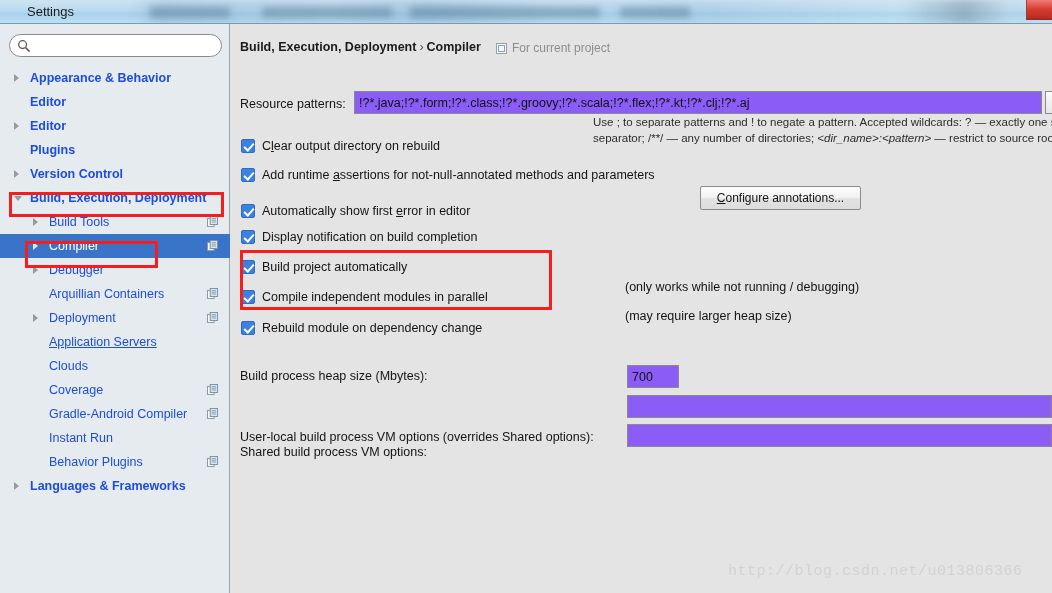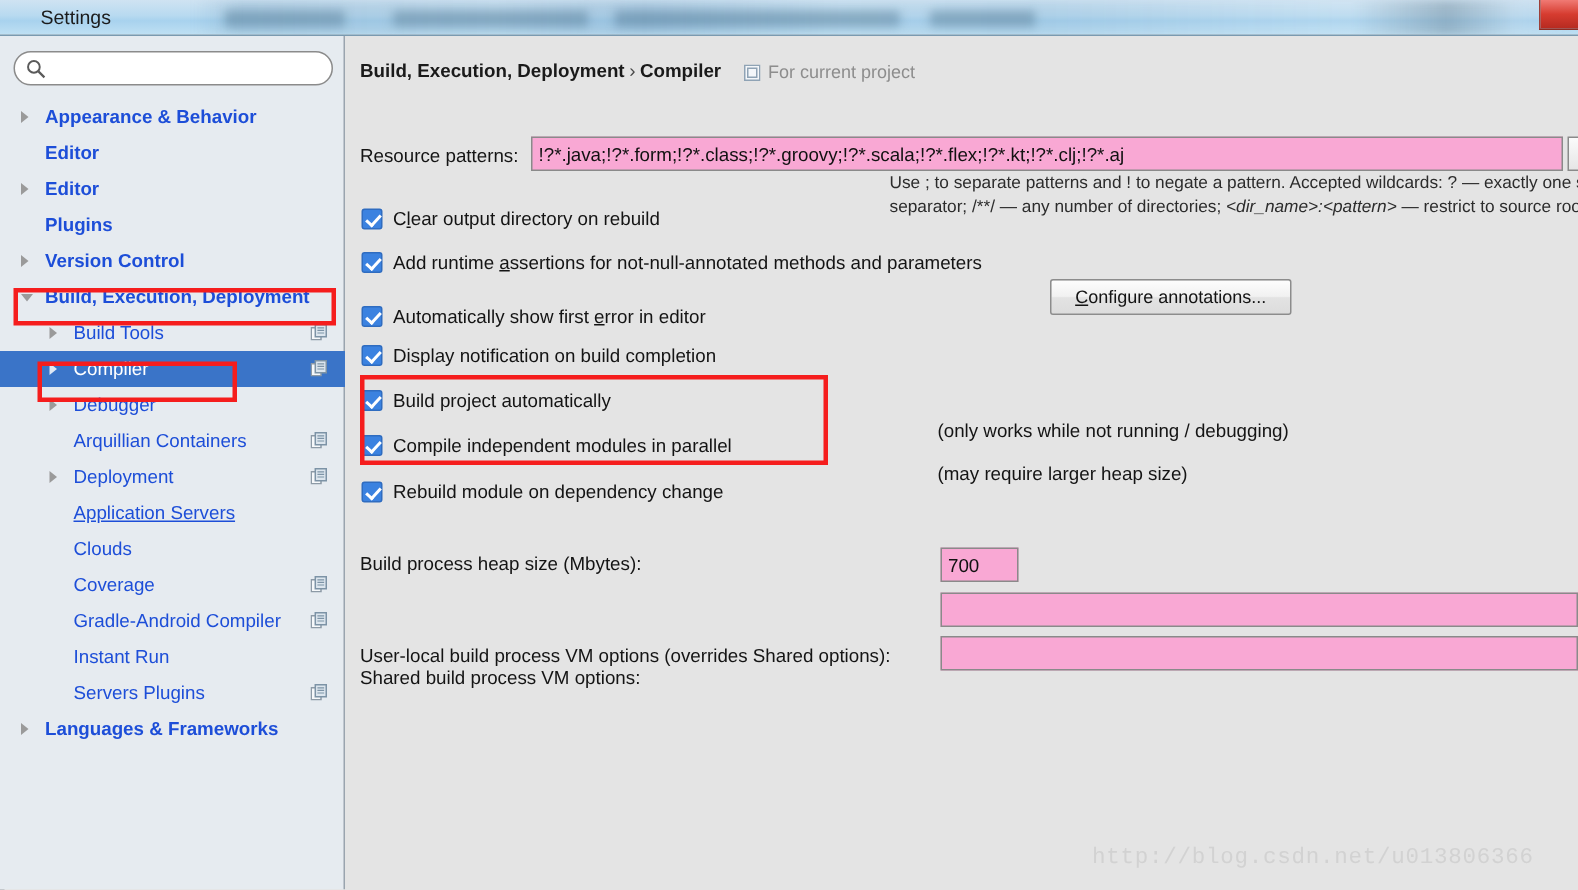--- a/index.html
+++ b/index.html
@@ -172,21 +172,21 @@
   }
 
   .row-label {
     position: absolute;
     font-size: 12.5px; color: #141414;
     white-space: nowrap;
   }
 
   .txtfield {
     position: absolute;
-    background: #f9a8d4;
+    background: #8b5cf6;
     border: 1px solid #8a8a8a;
     font-family: "Liberation Sans", sans-serif;
     font-size: 12.5px;
     color: #111;
     padding: 0 4px;
     outline: none;
   }
 
   .patterns-btn {
     position: absolute;
@@ -381,21 +381,21 @@
             <rect x="3.2" y="0.5" width="7.3" height="8" fill="#dde6ee" stroke="#7d93a6"></rect>
             <line x1="4.6" y1="2.6" x2="9.1" y2="2.6" stroke="#7d93a6" stroke-width="0.8"></line>
             <line x1="4.6" y1="4.3" x2="9.1" y2="4.3" stroke="#7d93a6" stroke-width="0.8"></line>
             <line x1="4.6" y1="6.0" x2="9.1" y2="6.0" stroke="#7d93a6" stroke-width="0.8"></line>
           </svg>
         </div>
         <div class="tree-row">
           <div class="tlabel" style="left: 49px;">Instant Run</div>
         </div>
         <div class="tree-row">
-          <div class="tlabel" style="left: 49px;">Servers Plugins</div>
+          <div class="tlabel" style="left: 49px;">Behavior Plugins</div>
           <svg class="copy-icon" viewBox="0 0 11 11">
             <rect x="0.5" y="2.5" width="6.5" height="8" fill="#f6f8fa" stroke="#8d9aa6"></rect>
             <rect x="3.2" y="0.5" width="7.3" height="8" fill="#dde6ee" stroke="#7d93a6"></rect>
             <line x1="4.6" y1="2.6" x2="9.1" y2="2.6" stroke="#7d93a6" stroke-width="0.8"></line>
             <line x1="4.6" y1="4.3" x2="9.1" y2="4.3" stroke="#7d93a6" stroke-width="0.8"></line>
             <line x1="4.6" y1="6.0" x2="9.1" y2="6.0" stroke="#7d93a6" stroke-width="0.8"></line>
           </svg>
         </div>
         <div class="tree-row top">
           <div class="arrow" style="left: 14px;"></div>

